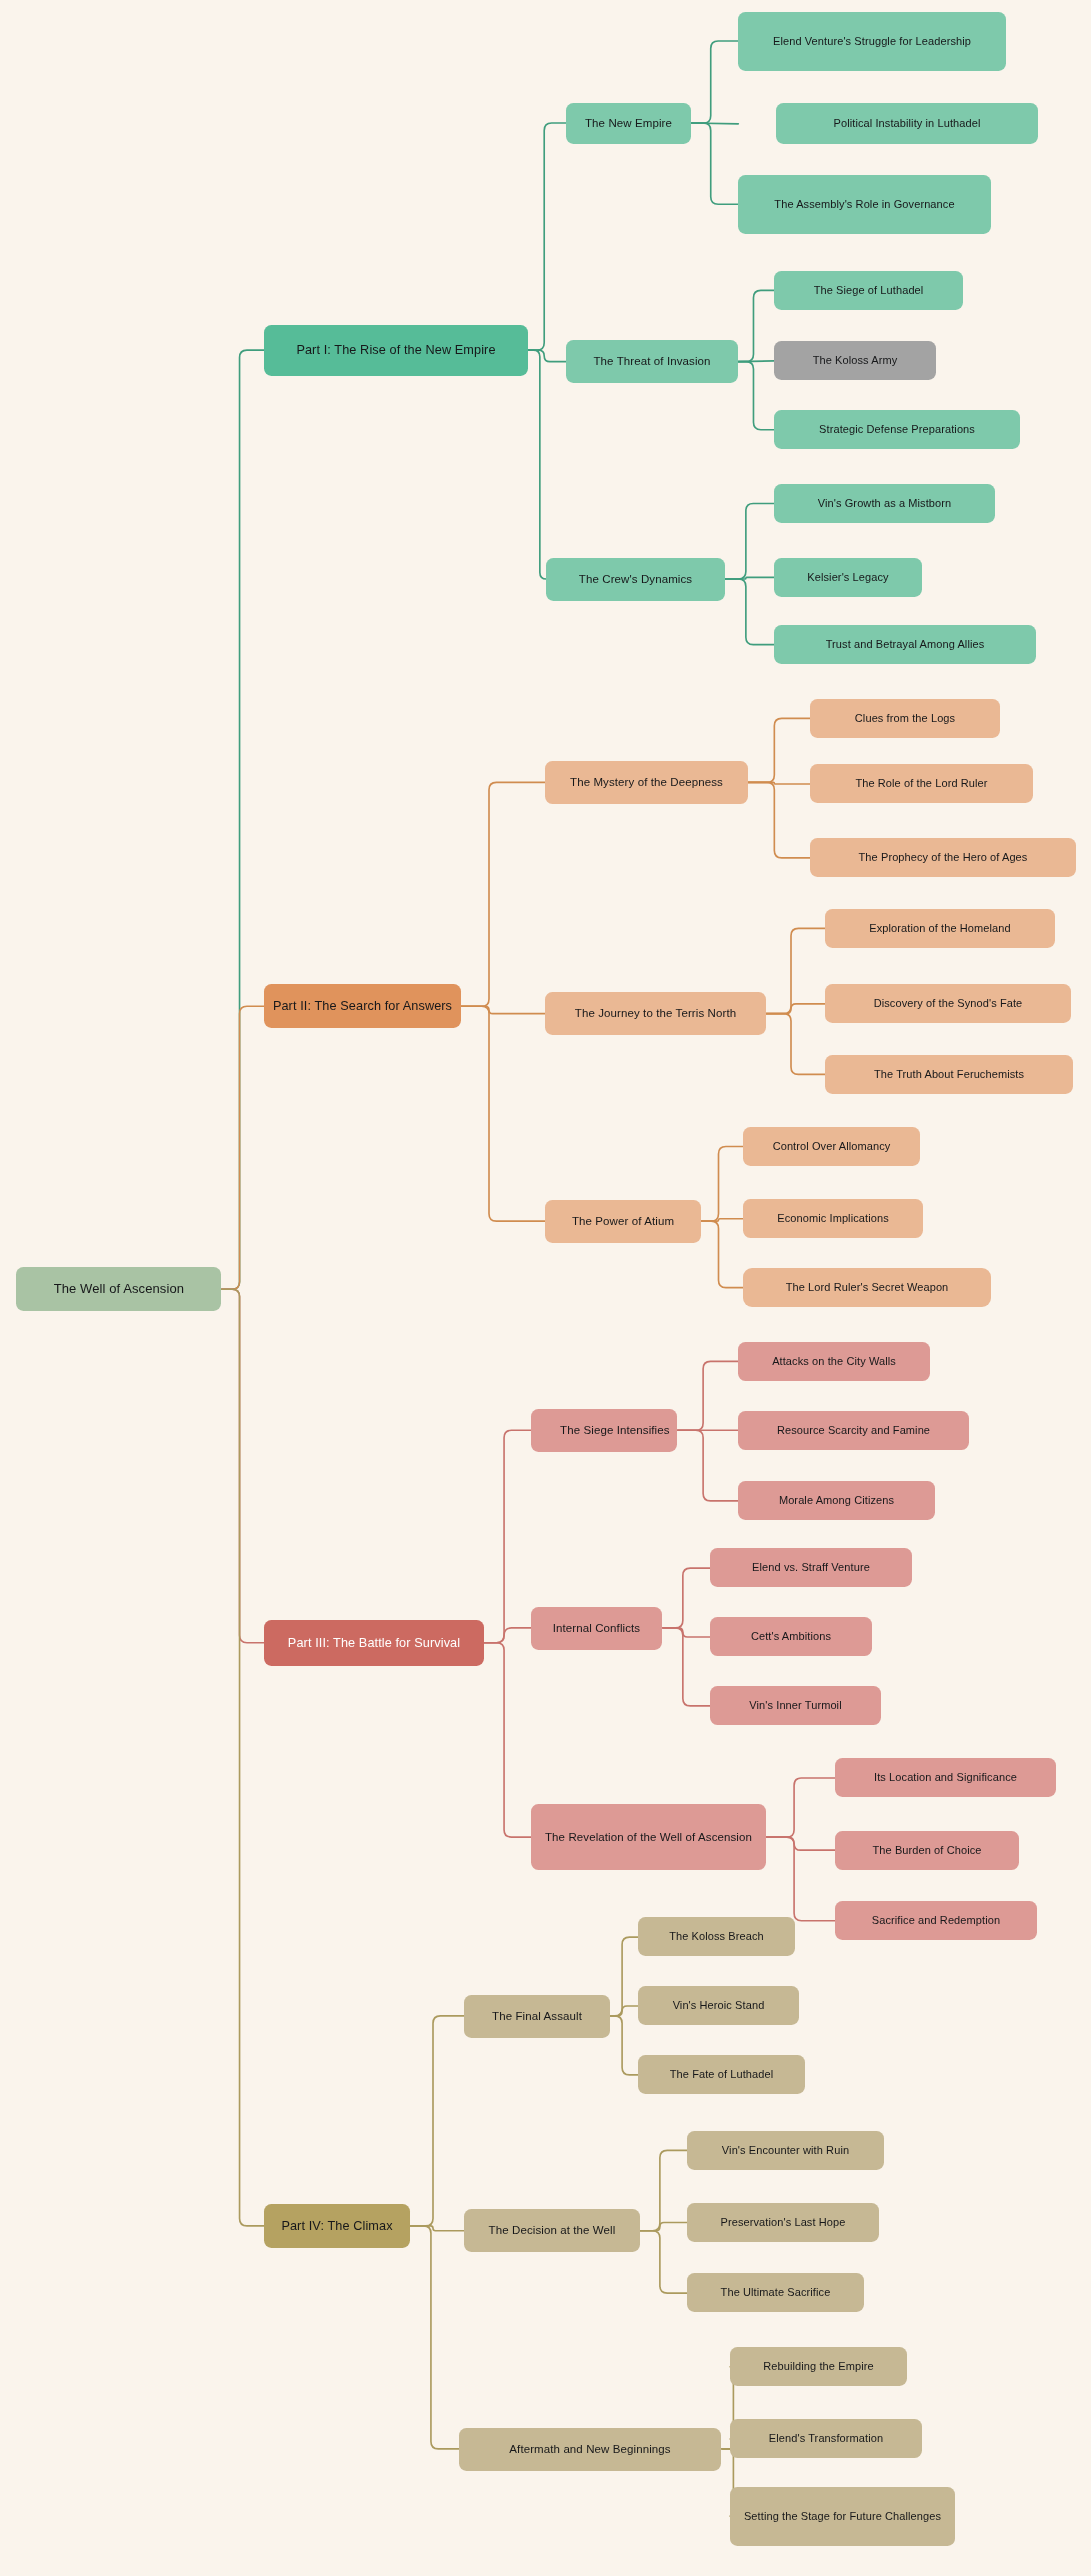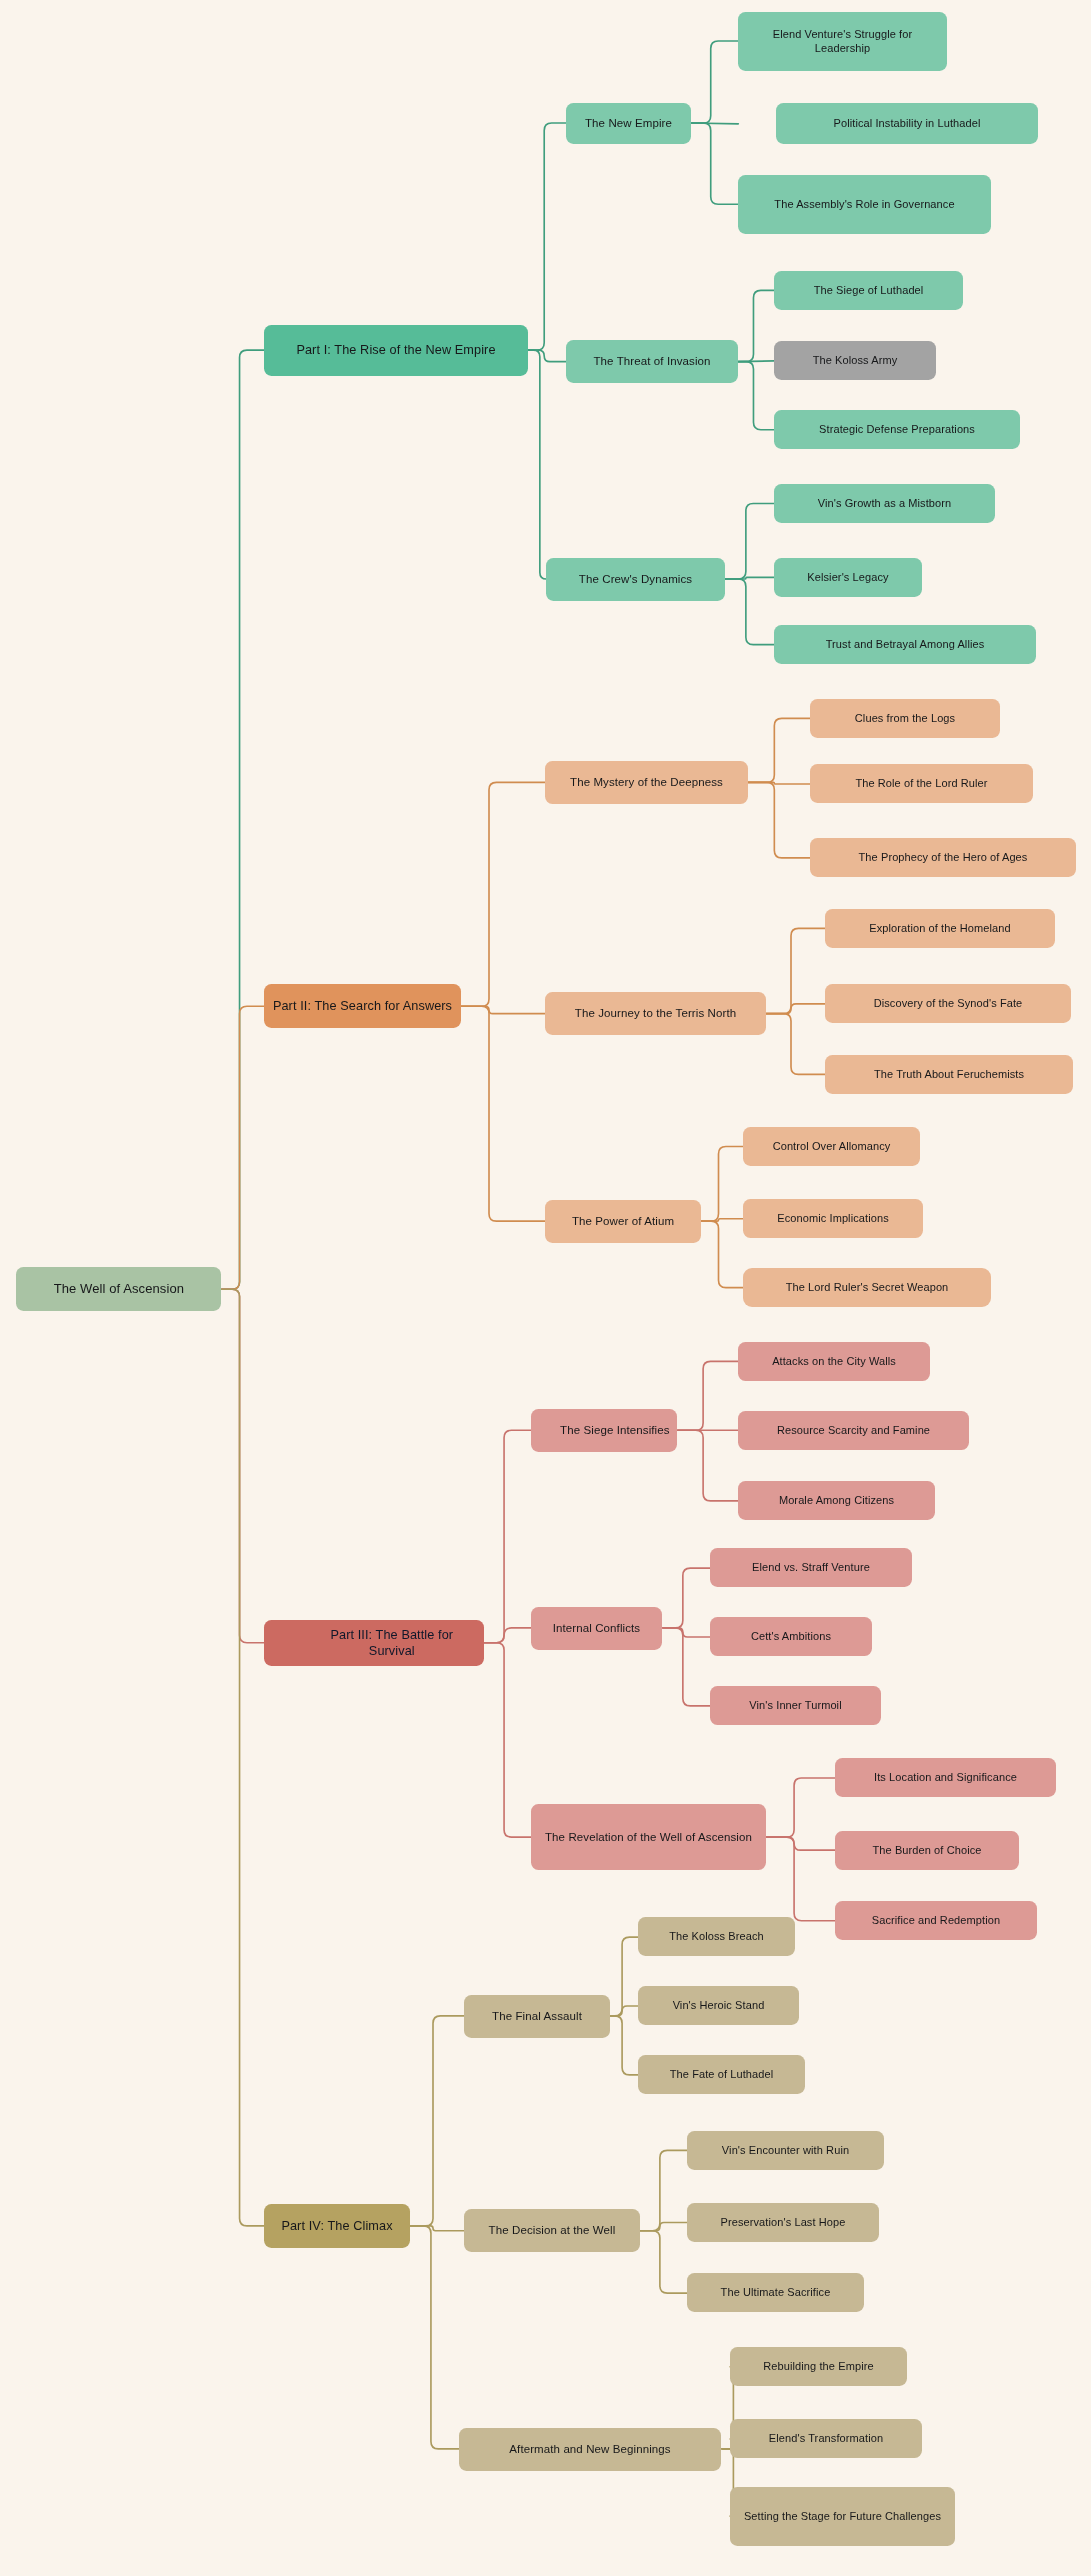--- a/index.html
+++ b/index.html
@@ -19,21 +19,21 @@
     border-radius:7.4px;
     color:#17181a;
     line-height:1.30;
     padding:2.5px 7.4px;
     letter-spacing:0.1px;
   }
   .root{font-size:13px;background:#a9c3a4;}
   .lvl1{font-size:12.7px;}
   .lvl2{font-size:11.5px;}
   .lvl3{font-size:11px;}
-  .white-text{color:#0f172a;padding-left:43px;}
+  .white-text{color:#ffffff;}
 </style>
 </head>
 <body>
 
 <div id="stage">
   <svg id="edges" viewBox="0 0 1331 3141" xmlns="http://www.w3.org/2000/svg">
       <path d="M 270 1572 L 282.84 1572 Q 291.84 1572 291.84 1563 L 291.84 436 Q 291.84 427 300.84 427 L 322 427" fill="none" stroke="#3f9d7d" stroke-width="2" stroke-linecap="round"></path>
       <path d="M 644 427 L 654.32 427 Q 663.32 427 663.32 418 L 663.32 159 Q 663.32 150 672.32 150 L 690 150" fill="none" stroke="#3f9d7d" stroke-width="2" stroke-linecap="round"></path>
       <path d="M 842 150 L 857.36 150 Q 866.36 150 866.36 141 L 866.36 59 Q 866.36 50 875.36 50 L 900 50" fill="none" stroke="#3f9d7d" stroke-width="2" stroke-linecap="round"></path>
       <path d="M 842 150 L 900 151" fill="none" stroke="#3f9d7d" stroke-width="2" stroke-linecap="round"></path>
@@ -88,21 +88,21 @@
     </svg>
 <div class="node root" style="left: 16.4px; top: 1267px; width: 205px; height: 44px; background: rgb(169, 195, 164);">
       <span>The Well of Ascension</span>
     </div>
     <div class="node lvl1" style="left: 264px; top: 325px; width: 264px; height: 51px; background: rgb(86, 188, 152);">
       <span>Part I: The Rise of the New Empire</span>
     </div>
     <div class="node lvl2" style="left: 566px; top: 103px; width: 125px; height: 41px; background: rgb(126, 201, 171);">
       <span>The New Empire</span>
     </div>
-    <div class="node lvl3" style="left: 738px; top: 11.5px; width: 209px; height: 59px; background: rgb(126, 201, 171);">
+    <div class="node lvl3" style="left: 738px; top: 11.5px; width: 268px; height: 59px; background: rgb(126, 201, 171);">
       <span>Elend Venture's Struggle for Leadership</span>
     </div>
     <div class="node lvl3" style="left: 776px; top: 103px; width: 262px; height: 41px; background: rgb(126, 201, 171);">
       <span>Political Instability in Luthadel</span>
     </div>
     <div class="node lvl3" style="left: 738px; top: 175px; width: 253px; height: 59px; background: rgb(126, 201, 171);">
       <span>The Assembly's Role in Governance</span>
     </div>
     <div class="node lvl2" style="left: 566px; top: 340px; width: 172px; height: 43px; background: rgb(126, 201, 171);">
       <span>The Threat of Invasion</span>

